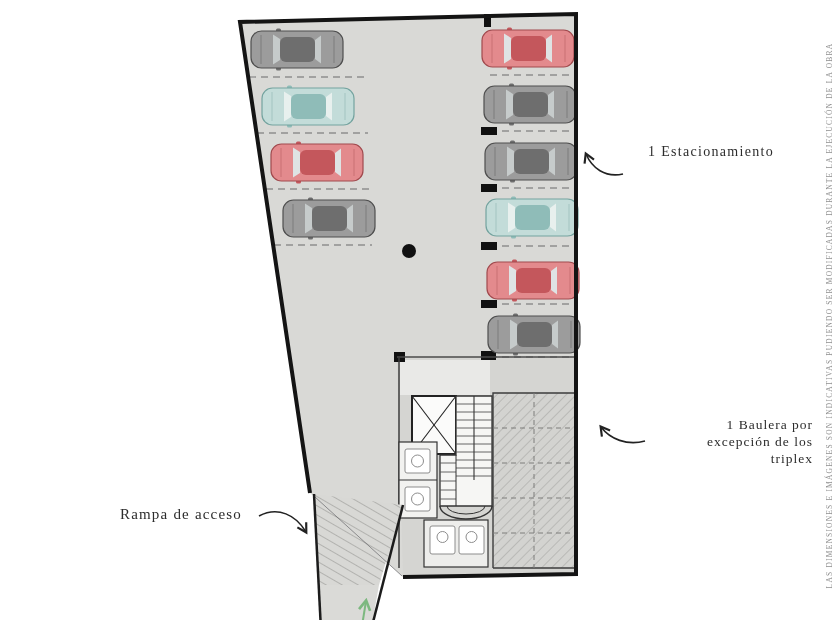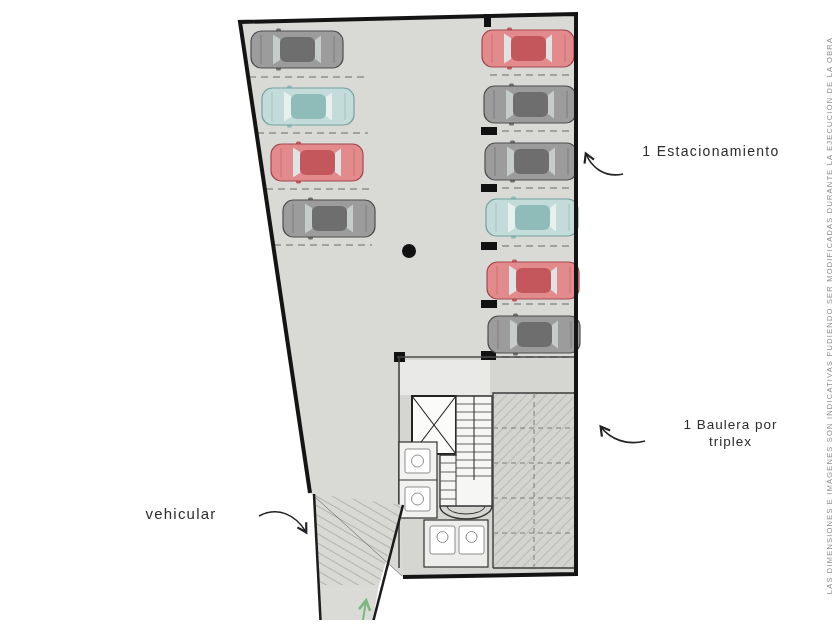--- a/index.html
+++ b/index.html
@@ -1,22 +1,22 @@
 <!DOCTYPE html>
 <html><head>
 <meta charset="utf-8">
 <style>
   html,body{margin:0;padding:0;background:#ffffff;}
   #canvas{position:relative;width:840px;height:620px;background:#ffffff;overflow:hidden;
-          font-family:Liberation Sans, sans-serif;}
+          font-family:Liberation Serif, serif;}
   #plan-svg{position:absolute;left:0;top:0;}
   .note{position:absolute;color:#2c2c2c;}
   .note div{white-space:nowrap;}
   #parking-note{left:616px;top:141px;width:190px;text-align:center;font-size:14px;line-height:21px;letter-spacing:1.3px;}
-  #baulera-note{left:648px;top:416px;width:165px;text-align:center;font-size:13.5px;line-height:17px;letter-spacing:1px;}
+  #baulera-note{left:648px;top:416px;width:165px;text-align:right;font-size:13.5px;line-height:17px;letter-spacing:1px;}
   #ramp-note{left:101px;top:503px;width:160px;text-align:center;font-size:15px;line-height:22px;letter-spacing:1.2px;}
   #disclaimer{position:absolute;left:537px;top:311px;width:584px;text-align:center;
               transform:rotate(-90deg);color:#8f8f8f;font-size:7.5px;letter-spacing:1.2px;
               white-space:nowrap;font-weight:500;}
 </style>
 </head>
 <body>
 
 <div id="canvas">
 
@@ -250,21 +250,22 @@
     <path d="M 645,441 C 627,446 610,439 601,427" fill="none" stroke="#222" stroke-width="1.6" marker-end="url(#ah)"></path>
     <path d="M 259,516 C 278,506 296,515 306,532" fill="none" stroke="#222" stroke-width="1.6" marker-end="url(#ah)"></path>
   </svg>
 
   <div class="note" id="parking-note">
     <div>1 Estacionamiento</div>
   </div>
 
   <div class="note" id="baulera-note">
     <div>1 Baulera por</div>
+    <div>excepción de los</div>
     <div>triplex</div>
   </div>
 
   <div class="note" id="ramp-note">
-    <div>vehicular</div>
+    <div>Rampa de acceso</div>
   </div>
 
   <div id="disclaimer">LAS DIMENSIONES E IMÁGENES SON INDICATIVAS PUDIENDO SER MODIFICADAS DURANTE LA EJECUCIÓN DE LA OBRA</div>
 </div>
 
 </body></html>

